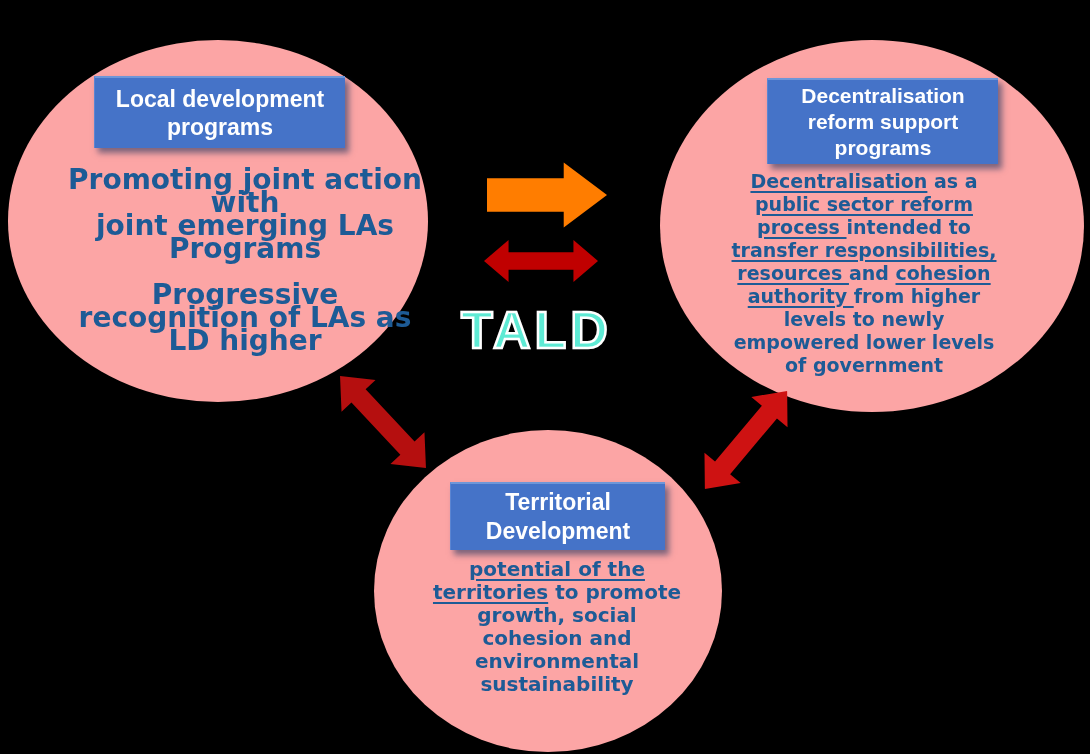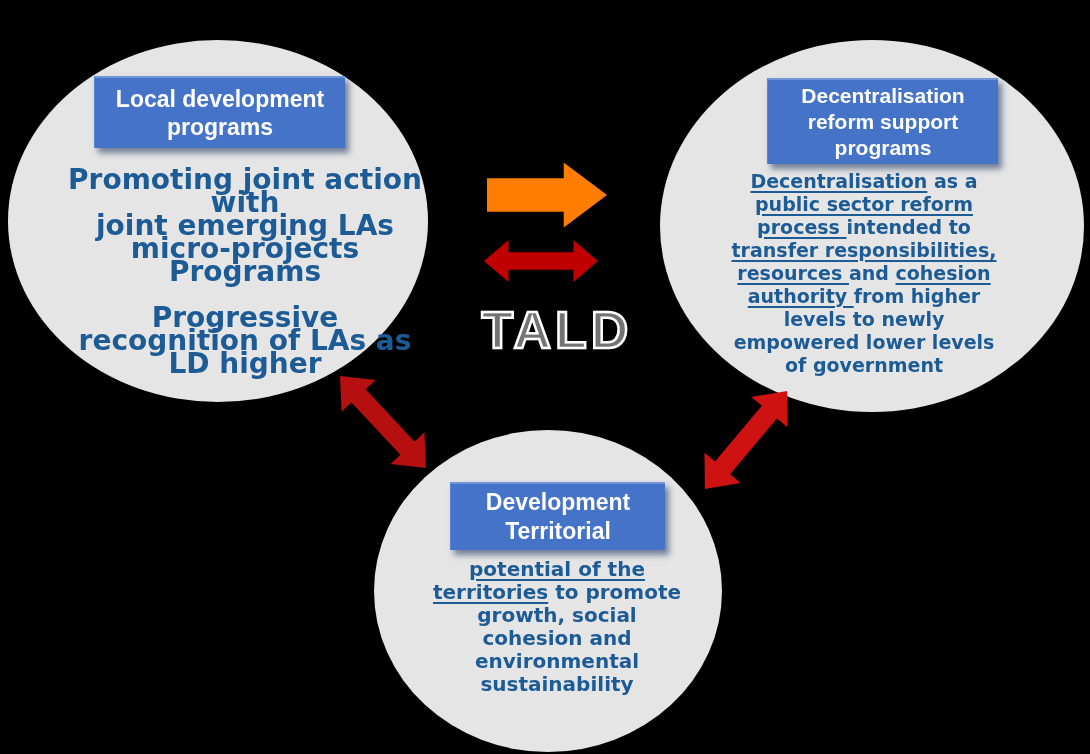--- a/index.html
+++ b/index.html
@@ -1,21 +1,21 @@
 <!DOCTYPE html>
 <html><head>
 <meta charset="utf-8">
 <style>
   html,body{margin:0;padding:0;background:#000;}
   .canvas{
     position:relative;width:1090px;height:754px;background:#000000;
     overflow:hidden;font-family:"DejaVu Sans",sans-serif;
   }
   .ellipse{
-    position:absolute;border-radius:50%;background:#e5e5e5;
+    position:absolute;border-radius:50%;background:#fca5a5;
   }
   .hdr{
     position:absolute;background:#4573C8;color:#FFFFFF;
     font-family:"Liberation Sans",sans-serif;font-weight:bold;
     text-align:center;display:flex;flex-direction:column;justify-content:center;
     box-shadow:4px 5px 6px rgba(20,45,90,0.55);
     border-top:2px solid #6E96D8;border-left:1px solid #5B85D2;
   }
   .hdr .tline{white-space:nowrap;}
   .hdr-local{left:86px;top:36px;width:250px;height:70px;font-size:23px;line-height:28px;}
@@ -24,42 +24,41 @@
   .body-text{
     position:absolute;text-align:center;font-weight:bold;color:#1D5B96;
   }
   .body-local{left:52px;top:128px;width:370px;font-size:28px;line-height:23px;}
   .body-decent{left:24px;top:130px;width:360px;font-size:19px;line-height:23px;}
   .body-terr{left:13px;top:128px;width:340px;font-size:20px;line-height:23px;}
   .u{text-decoration:underline;text-decoration-thickness:2px;text-underline-offset:3px;}
   .arrow{position:absolute;}
   .tald{
     position:absolute;left:461px;top:300px;width:192px;height:62px;
-    text-align:center;font-family:"Liberation Sans",sans-serif;font-weight:bold;
+    font-family:"Liberation Sans",sans-serif;font-weight:bold;
     font-size:52px;line-height:60px;letter-spacing:4px;
-    color:#737373;-webkit-text-stroke:2.5px #ffffff;
+    color:#5eead4;-webkit-text-stroke:2.5px #ffffff;
     text-shadow:0 0 2px rgba(0,0,0,0.9);
   }
 </style>
 </head>
 <body>
 
 <div class="canvas">
 
   <div class="ellipse" style="left:8px;top:40px;width:420px;height:362px;">
     <div class="hdr hdr-local">
       <div>
           <div class="tline"><span>Local development</span></div>
           <div class="tline"><span>programs</span></div>
         </div>
     </div>
     <div class="body-text body-local">
         <div class="tline"><span>Promoting joint action with</span></div>
         <div class="tline"><span>joint emerging LAs</span></div>
-        <div class="tline"><span>micro-projects</span></div>
         <div class="tline"><span>Programs</span></div>
         <div class="tline">&nbsp;</div>
         <div class="tline"><span>Progressive</span></div>
         <div class="tline"><span>recognition of LAs as</span></div>
         <div class="tline"><span>LD higher</span></div>
       </div>
   </div>
 
   <div class="ellipse" style="left:660px;top:40px;width:424px;height:372px;">
     <div class="hdr hdr-decent">
@@ -78,22 +77,22 @@
         <div class="tline"><span class="u">authority </span><span>from higher</span></div>
         <div class="tline"><span>levels to newly</span></div>
         <div class="tline"><span>empowered lower levels</span></div>
         <div class="tline"><span>of government</span></div>
       </div>
   </div>
 
   <div class="ellipse" style="left:374px;top:430px;width:348px;height:322px;">
     <div class="hdr hdr-terr">
       <div>
+          <div class="tline"><span>Territorial</span></div>
           <div class="tline"><span>Development</span></div>
-          <div class="tline"><span>Territorial</span></div>
         </div>
     </div>
     <div class="body-text body-terr">
         <div class="tline"><span class="u">potential of the</span></div>
         <div class="tline"><span class="u">territories</span><span> to promote</span></div>
         <div class="tline"><span>growth, social</span></div>
         <div class="tline"><span>cohesion and</span></div>
         <div class="tline"><span>environmental</span></div>
         <div class="tline"><span>sustainability</span></div>
       </div>

